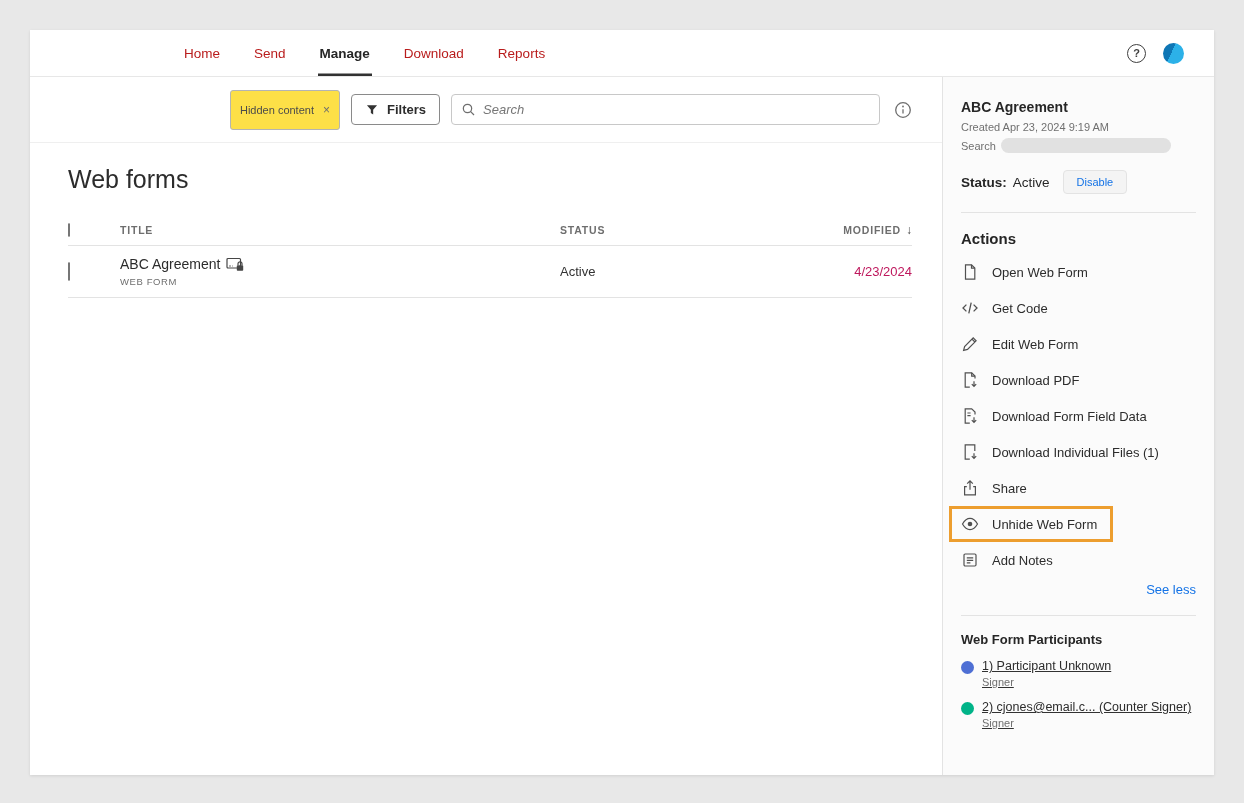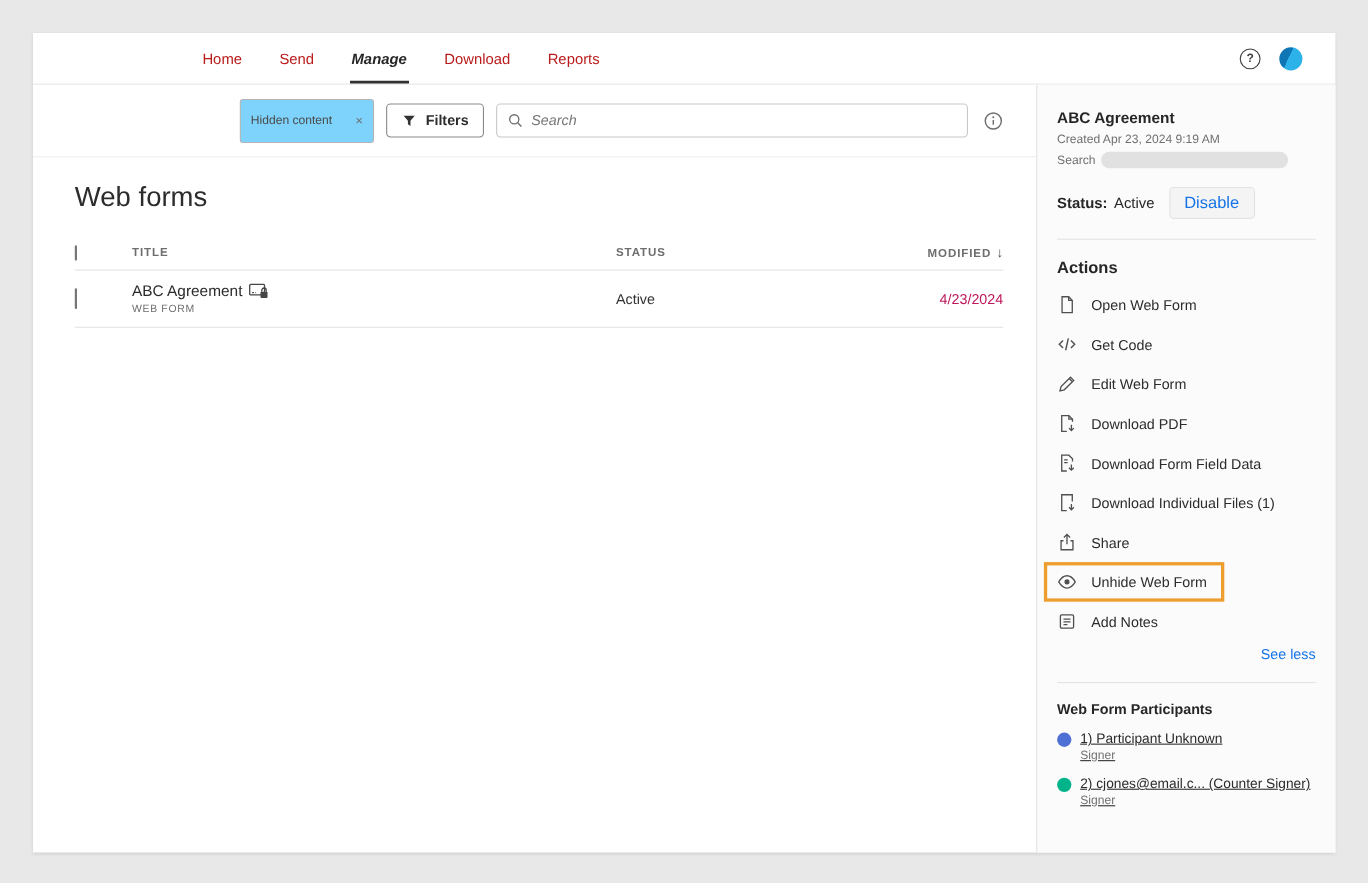--- a/index.html
+++ b/index.html
@@ -15,42 +15,42 @@
     background:#ffffff; display:flex; flex-direction:column;
     box-shadow:0 1px 3px rgba(0,0,0,.10);
   }
   
   .header {
     flex:0 0 47px; border-bottom:1px solid #e7e7e7;
     display:flex; align-items:stretch; padding:0 30px 0 152px;
   }
   .nav { display:flex; gap:30px; }
   .nav-item { display:flex; align-items:center; font-size:13.5px; color:#b91c1c; cursor:pointer; padding:0 2px; }
-  .nav-item.active { color:#262626; font-weight:700; box-shadow: inset 0 -2.5px 0 #323232; font-style: italic; }
+  .nav-item.active { color:#262626; font-weight:700; box-shadow: inset 0 -2.5px 0 #323232; }
   .header-right { margin-left:auto; display:flex; align-items:center; gap:17px; }
   .help {
     width:19px; height:19px; border:1.6px solid #3f3f3f; border-radius:50%;
     display:flex; align-items:center; justify-content:center;
     font-size:11px; font-weight:700; color:#3f3f3f; cursor:pointer;
   }
   .avatar { width:21px; height:21px; border-radius:50%;
     background:linear-gradient(115deg,#0e76b5 42%, #2cb1e8 42%); cursor:pointer; }
 
   
   .cardbody { flex:1; display:flex; min-height:0; }
   .main { flex:1; display:flex; flex-direction:column; min-width:0; }
 
   .toolbar {
     flex:0 0 66px; border-bottom:1px solid #efefef;
     display:flex; align-items:center; padding:0 30px 0 38px; gap:11px;
   }
   .chip {
-    margin-left:auto; height:40px; display:flex; align-items:center; gap:21px;
+    margin-left:auto; height:40px; display:flex; align-items:center; gap:9px;
     border:1px solid #b4b4b4; border-radius:3px; padding:0 9px;
-    font-size:11px; color:#4b4b4b; background:#7dd3fc;
+    font-size:11px; color:#4b4b4b; background:#fde047;
   }
   .chip-close { font-size:12px; color:#6e6e6e; cursor:pointer; }
   .filters-btn {
     height:31px; display:flex; align-items:center; gap:8px;
     border:1px solid #8a8a8a; border-radius:4px; padding:0 13px;
     font-size:13px; font-weight:600; color:#2c2c2c; background:#fff; cursor:pointer;
   }
   .search {
     width:429px; height:31px; border:1px solid #c8c8c8; border-radius:4px;
     display:flex; align-items:center; padding:0 9px; gap:7px; background:#fff;
@@ -80,21 +80,21 @@
   }
   .d-title { font-size:14px; font-weight:700; color:#262626; }
   .d-created { font-size:11px; color:#707070; margin-top:6px; }
   .d-owner { display:flex; align-items:center; margin-top:5px; }
   .d-owner-label { font-size:11px; color:#707070; }
   .owner-redacted { flex:1; max-width:170px; height:15px; background:#e1e1e1; border-radius:8px; margin-left:5px; }
   .status-line { margin-top:17px; display:flex; align-items:center; gap:6px; font-size:13.5px; color:#262626; }
   .status-label { font-weight:700; }
   .disable-btn {
     margin-left:7px; background:#f4f4f4; border:1px solid #e3e3e3; border-radius:4px;
-    color:#1473e6; font-size:15px; padding:5px 13px; font-family:inherit; cursor:pointer;
+    color:#1473e6; font-size:11px; padding:5px 13px; font-family:inherit; cursor:pointer;
   }
   .divider { border:0; border-top:1px solid #e3e3e3; margin-top:18px; }
   .actions-title { font-size:15px; font-weight:700; margin-top:17px; color:#262626; }
   .actions { margin-top:7px; margin-left:-12px; }
   .action {
     display:flex; align-items:center; gap:13px; padding:6px 13px 6px 9px;
     border:3px solid transparent; width:fit-content; cursor:pointer;
   }
   .action.highlighted { border-color:#ED9E2F; }
   .action-icon { display:flex; width:18px; height:18px; }

